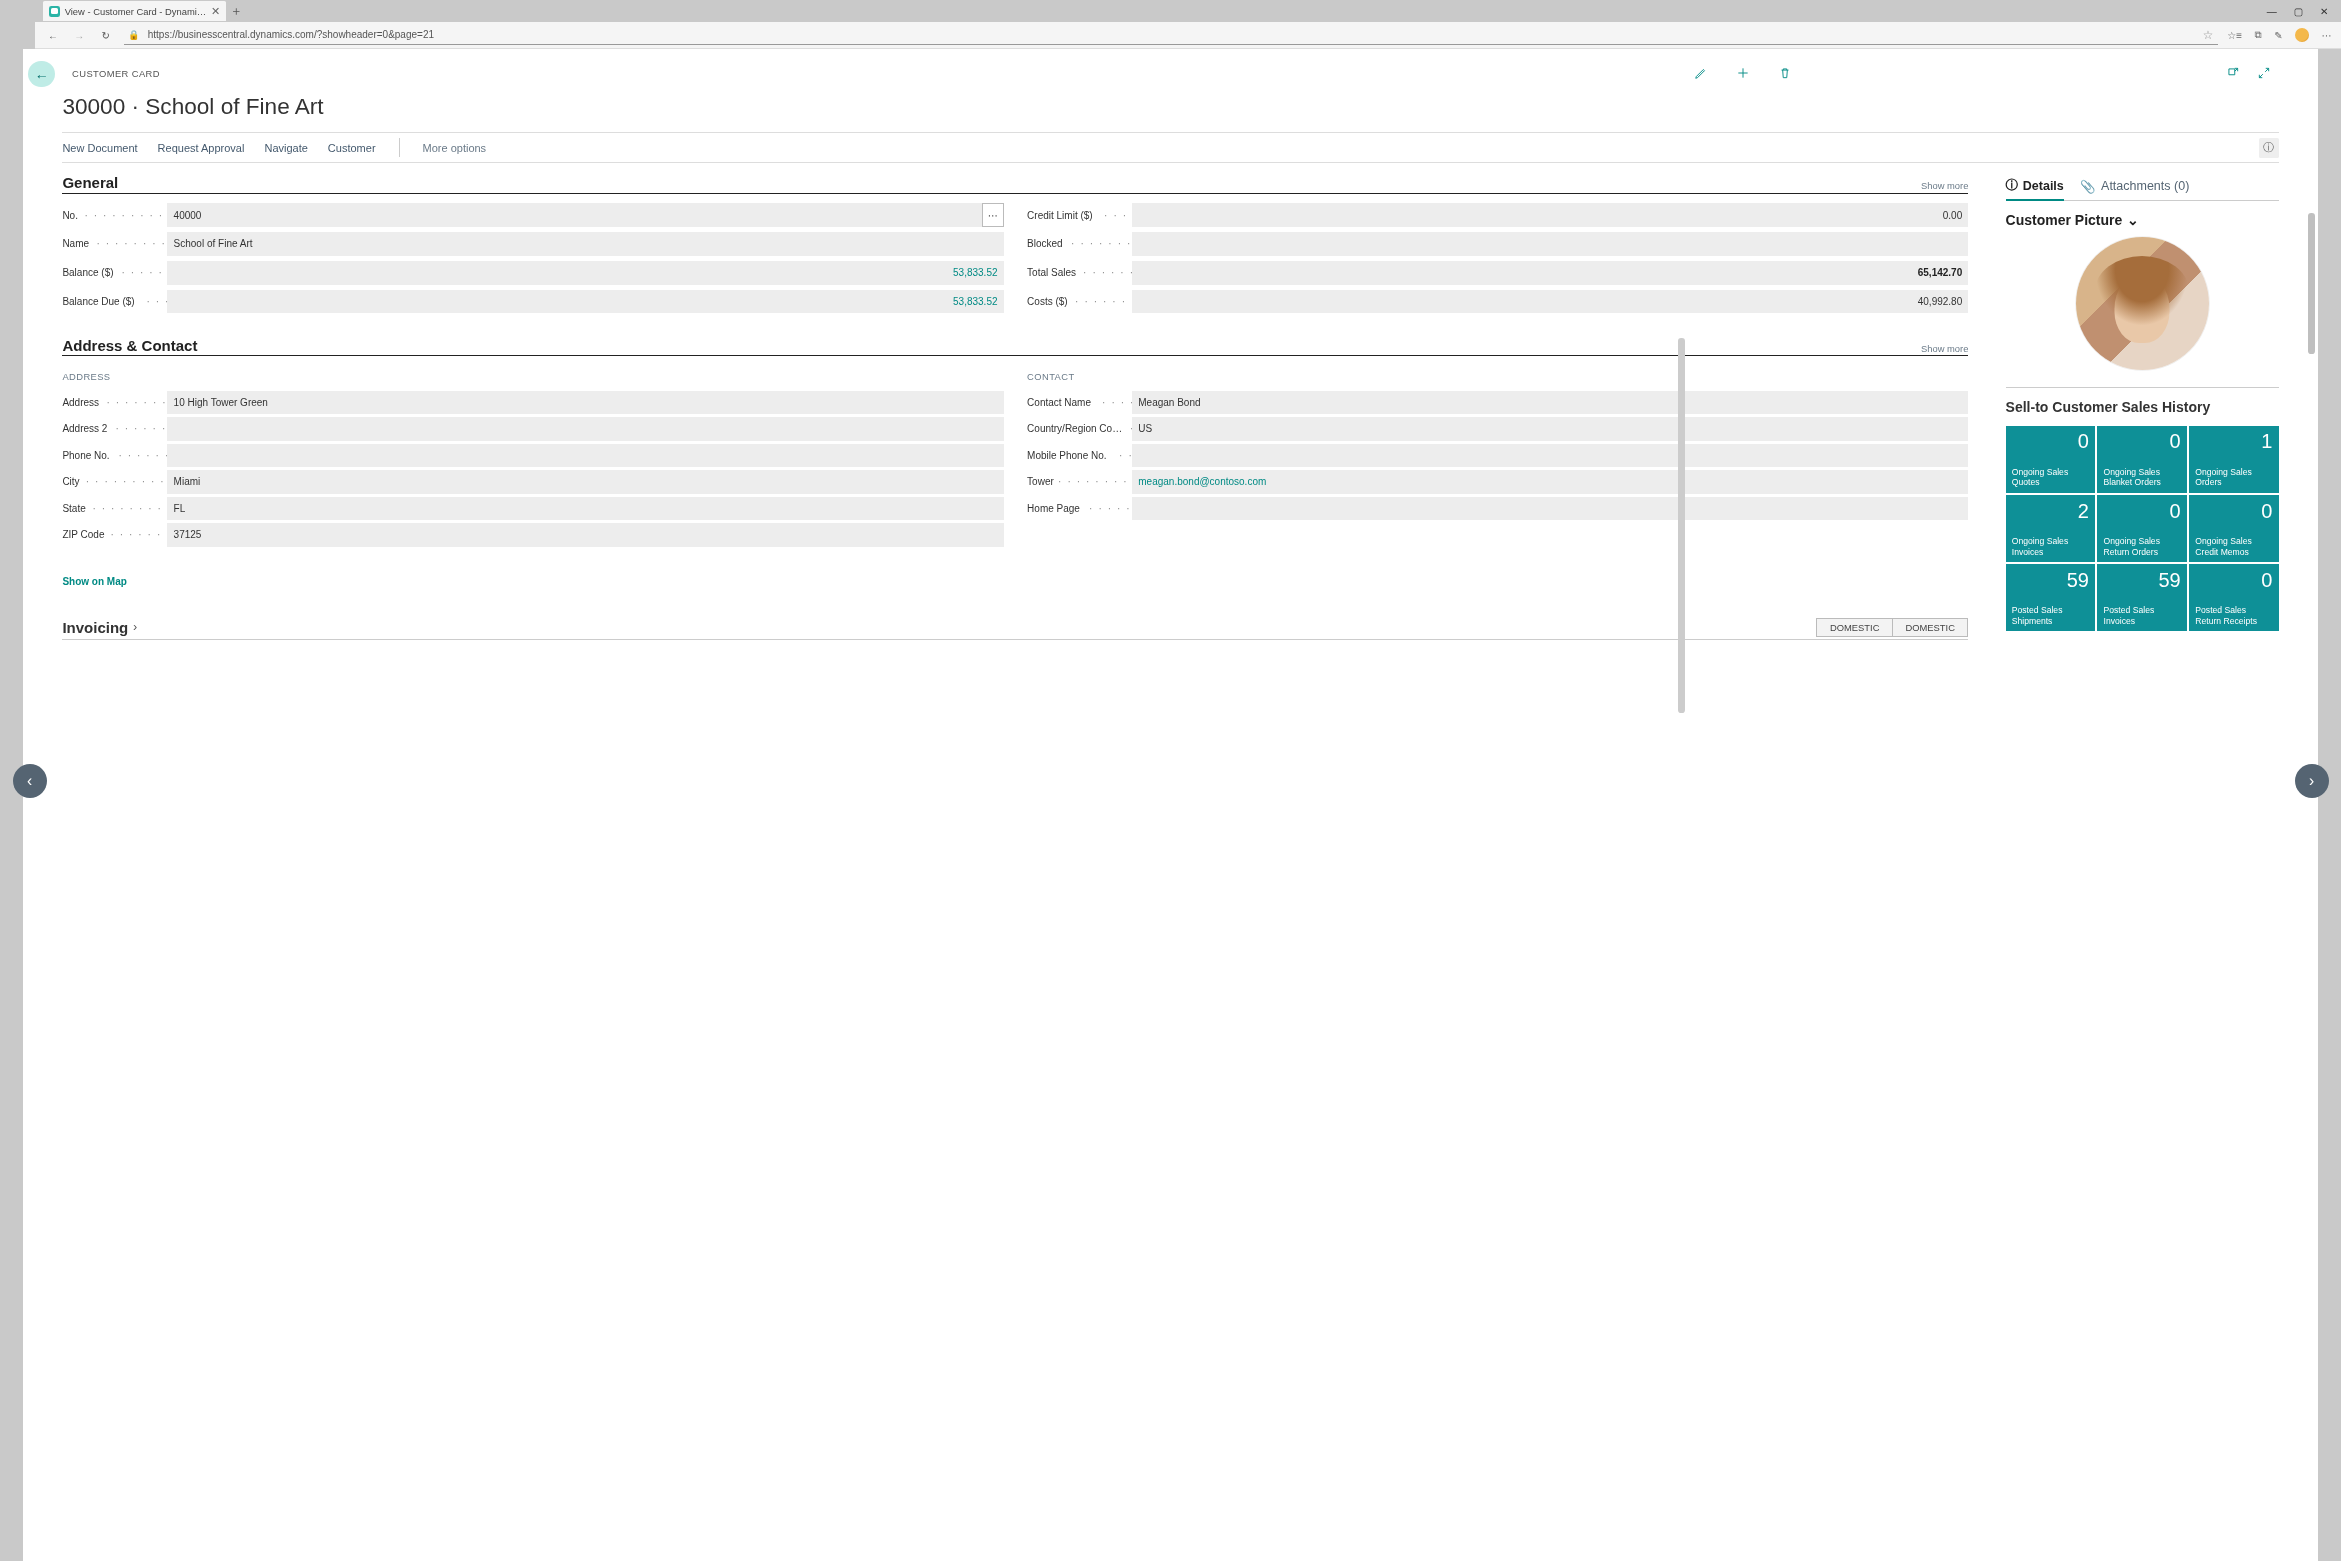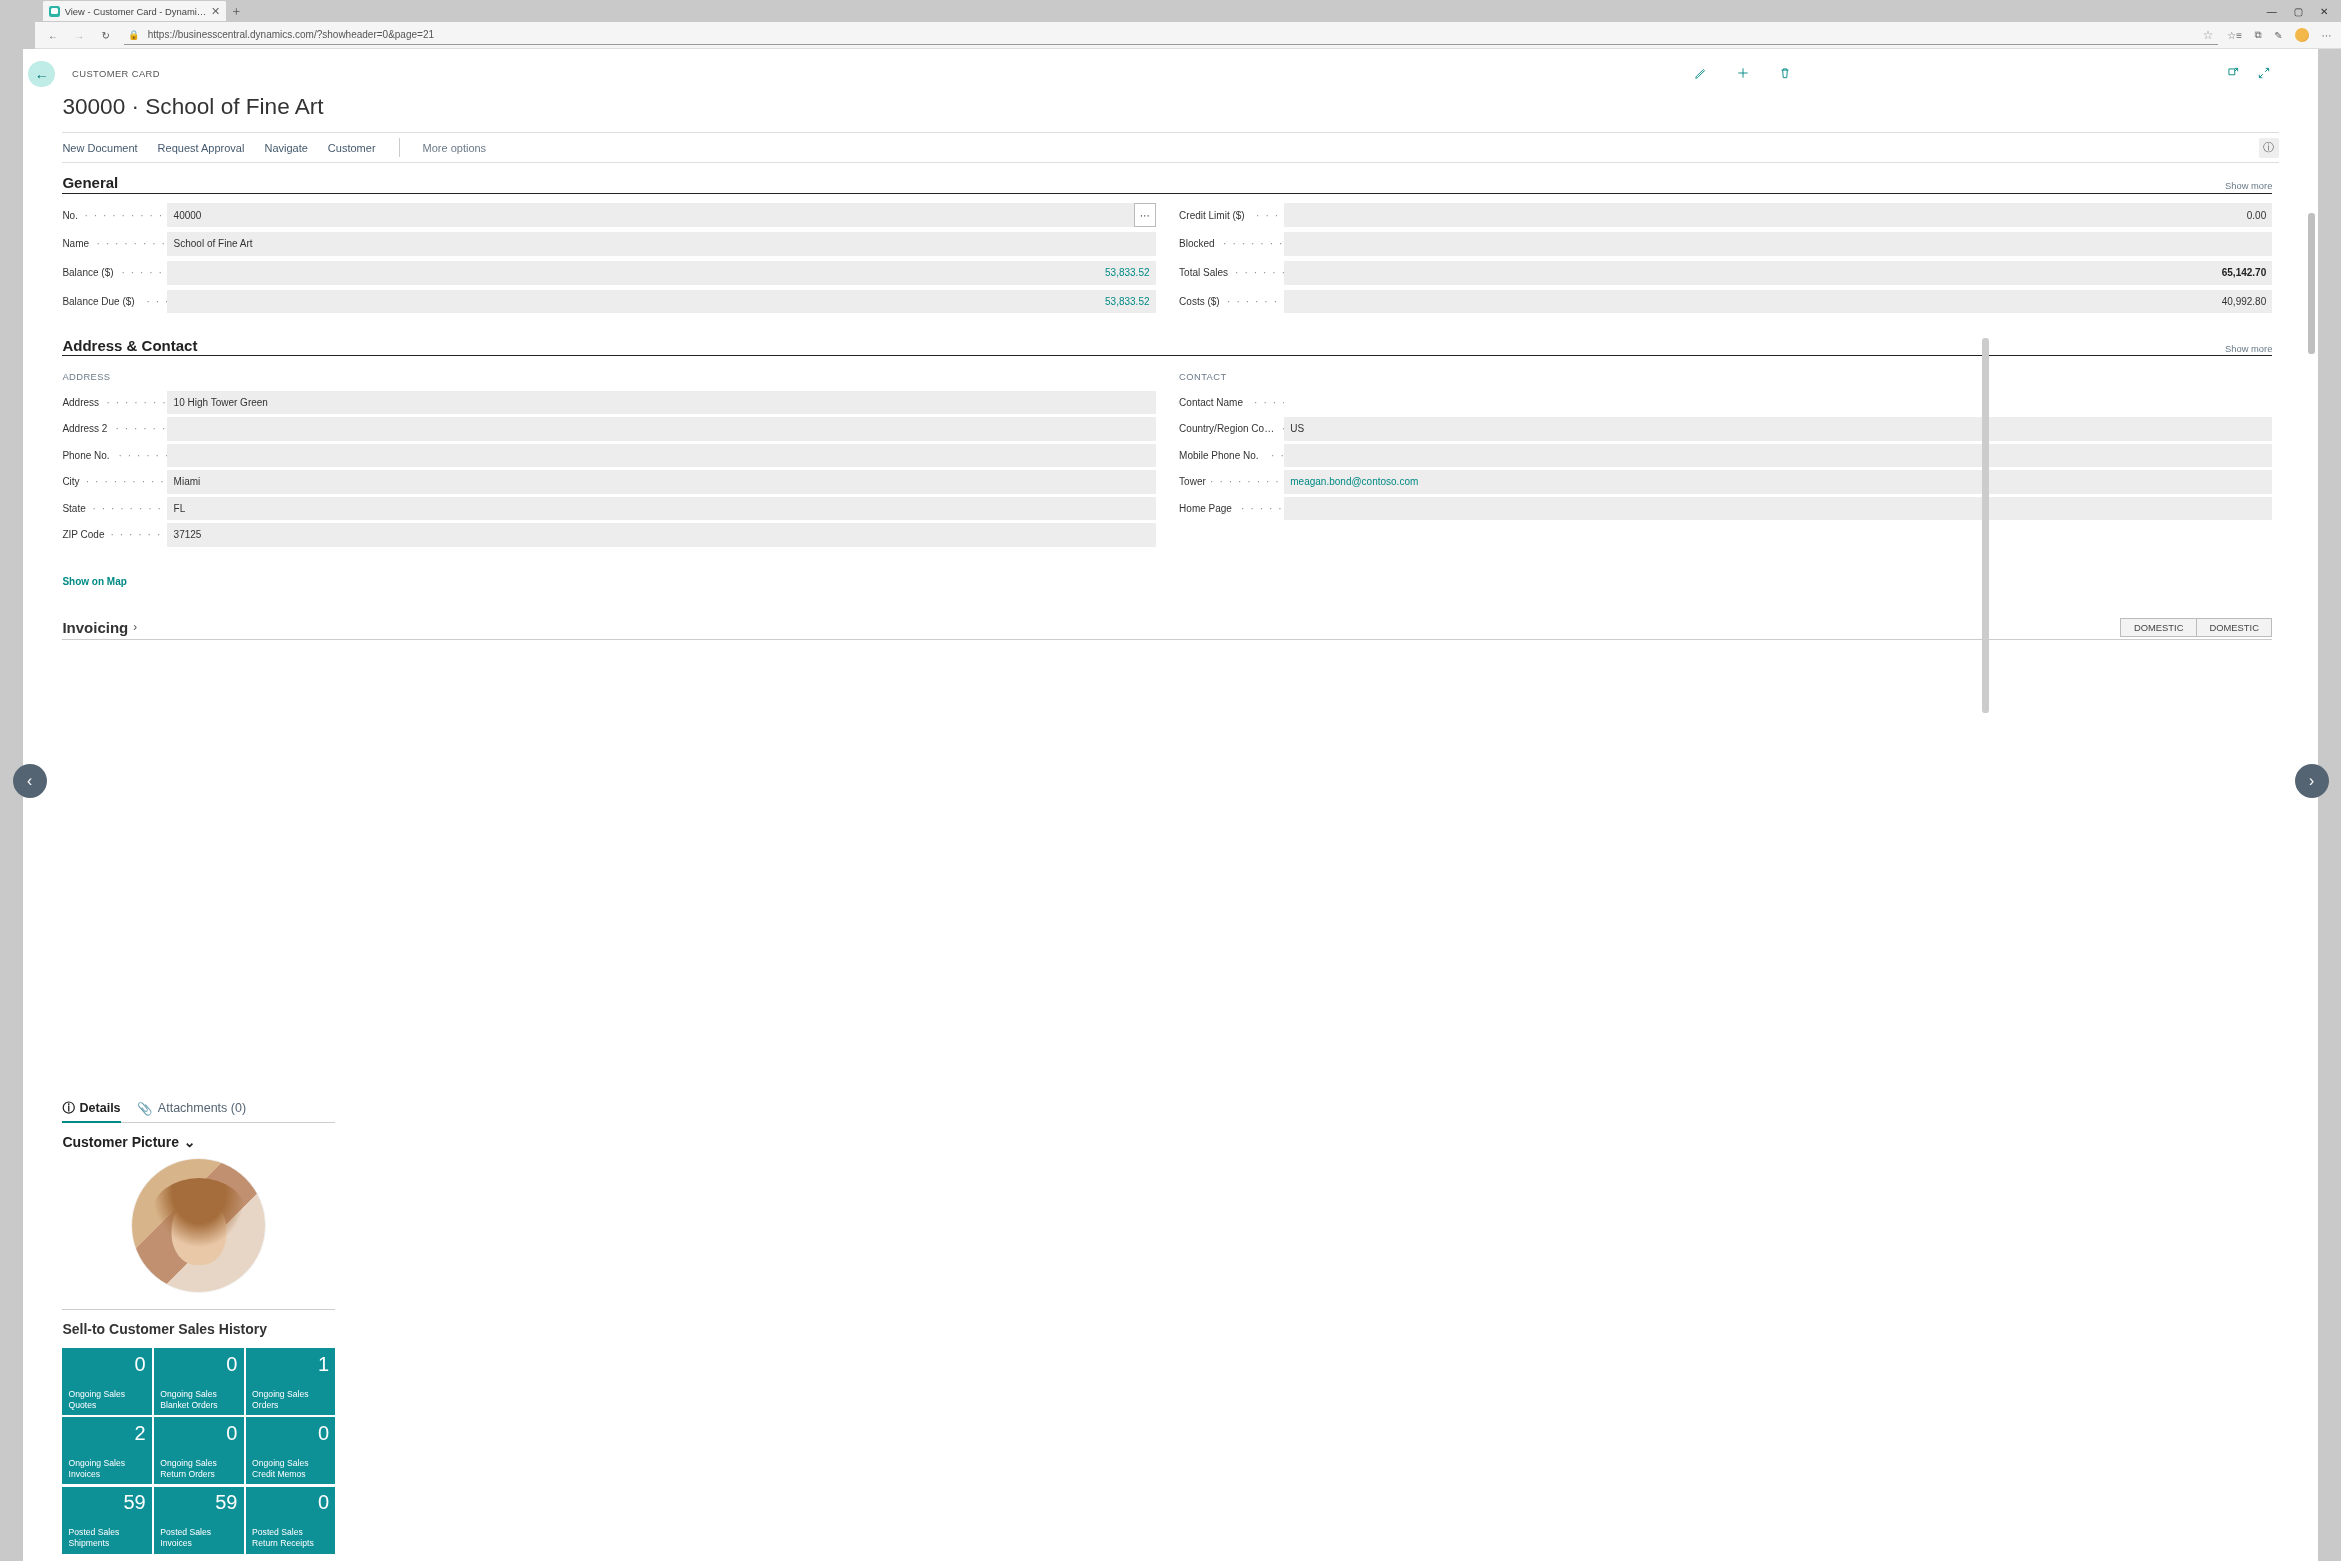--- a/index.html
+++ b/index.html
@@ -135,21 +135,20 @@
   margin-left:auto;
   width:20px; height:20px;
   display:flex; align-items:center; justify-content:center;
   color:#666; background:#eee; border-radius:1.6px;
 }
 .columns {
   display:flex;
   gap:31px;
   height: calc(100% - 125px);
   margin-top:11px;
-  flex-direction:column;
 }
 .leftcol { flex:1.02; overflow-y:auto; padding-right:6.2px; position:relative;}
 .rightcol { width:273px; }
 .shdr {
   display:flex; align-items:flex-end; justify-content:space-between;
   border-bottom: 1.6px solid #222;
   padding-bottom:1.6px;
   margin-bottom:9.4px;
 }
 .shdr h2 { font-size:15px; font-weight:600; color:#222;}
@@ -432,20 +431,21 @@
         <div class="fldgrid" style="row-gap:3.1px">
           <div class="subhdr">ADDRESS</div>
           <div class="subhdr">CONTACT</div>
 
           <div class="fld">
             <div class="flabel" style="--lblw:44px"><span>Address</span></div>
             <div class="fval">10 High Tower Green</div>
           </div>
           <div class="fld">
             <div class="flabel" style="--lblw:75px"><span>Contact Name</span></div>
+            <div class="fval">Meagan Bond</div>
           </div>
           <div class="fld">
             <div class="flabel" style="--lblw:53px"><span>Address 2</span></div>
             <div class="fval"></div>
           </div>
           <div class="fld">
             <div class="flabel" style="--lblw:103px"><span>Country/Region Co…</span></div>
             <div class="fval">US</div>
           </div>
           <div class="fld">

